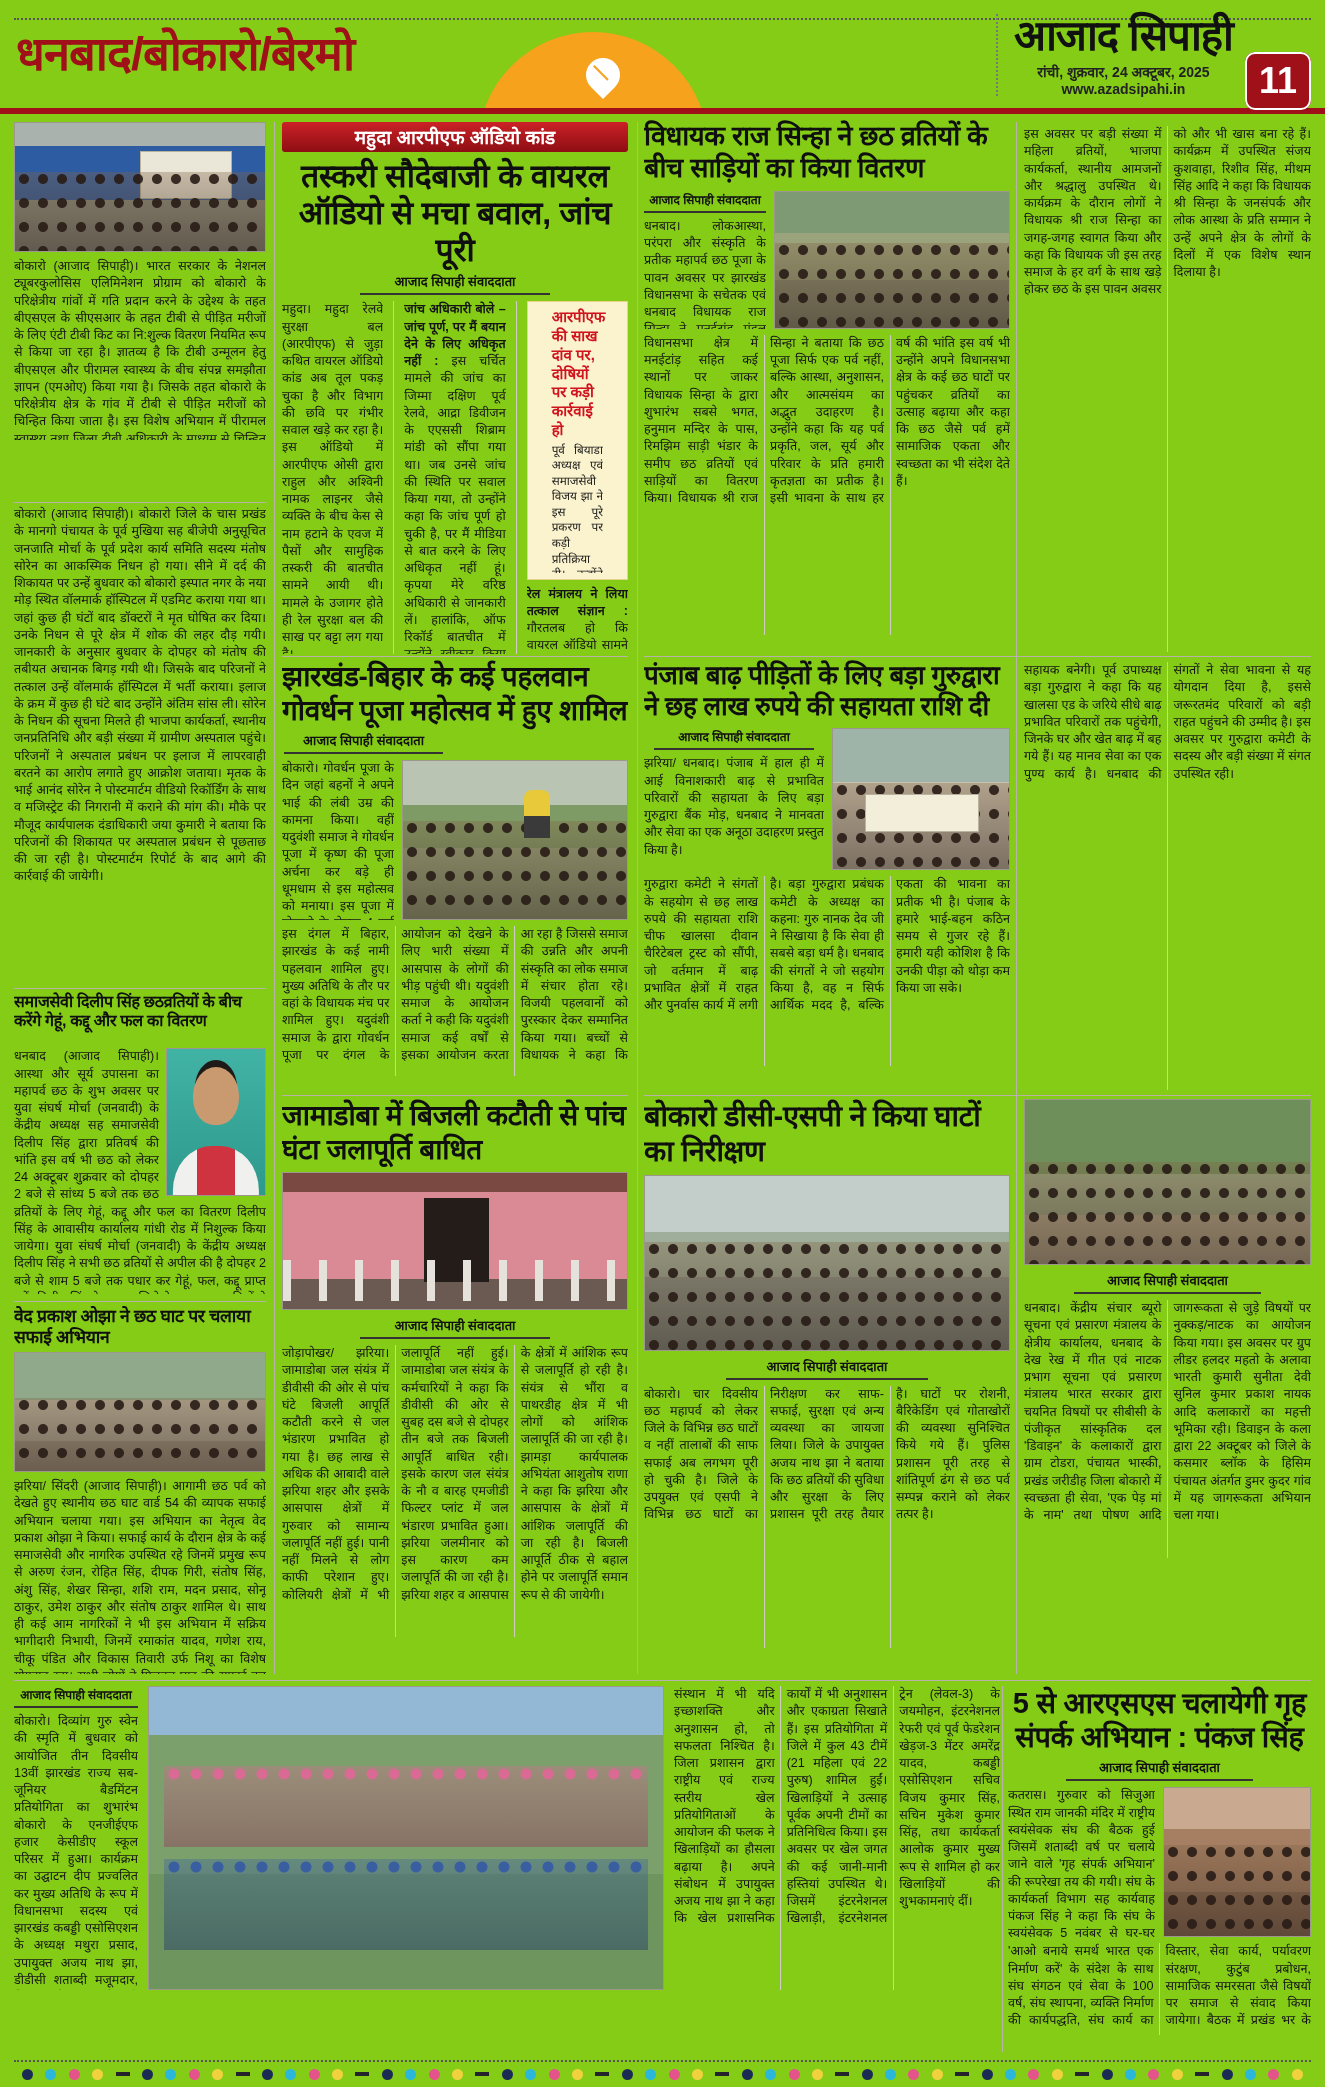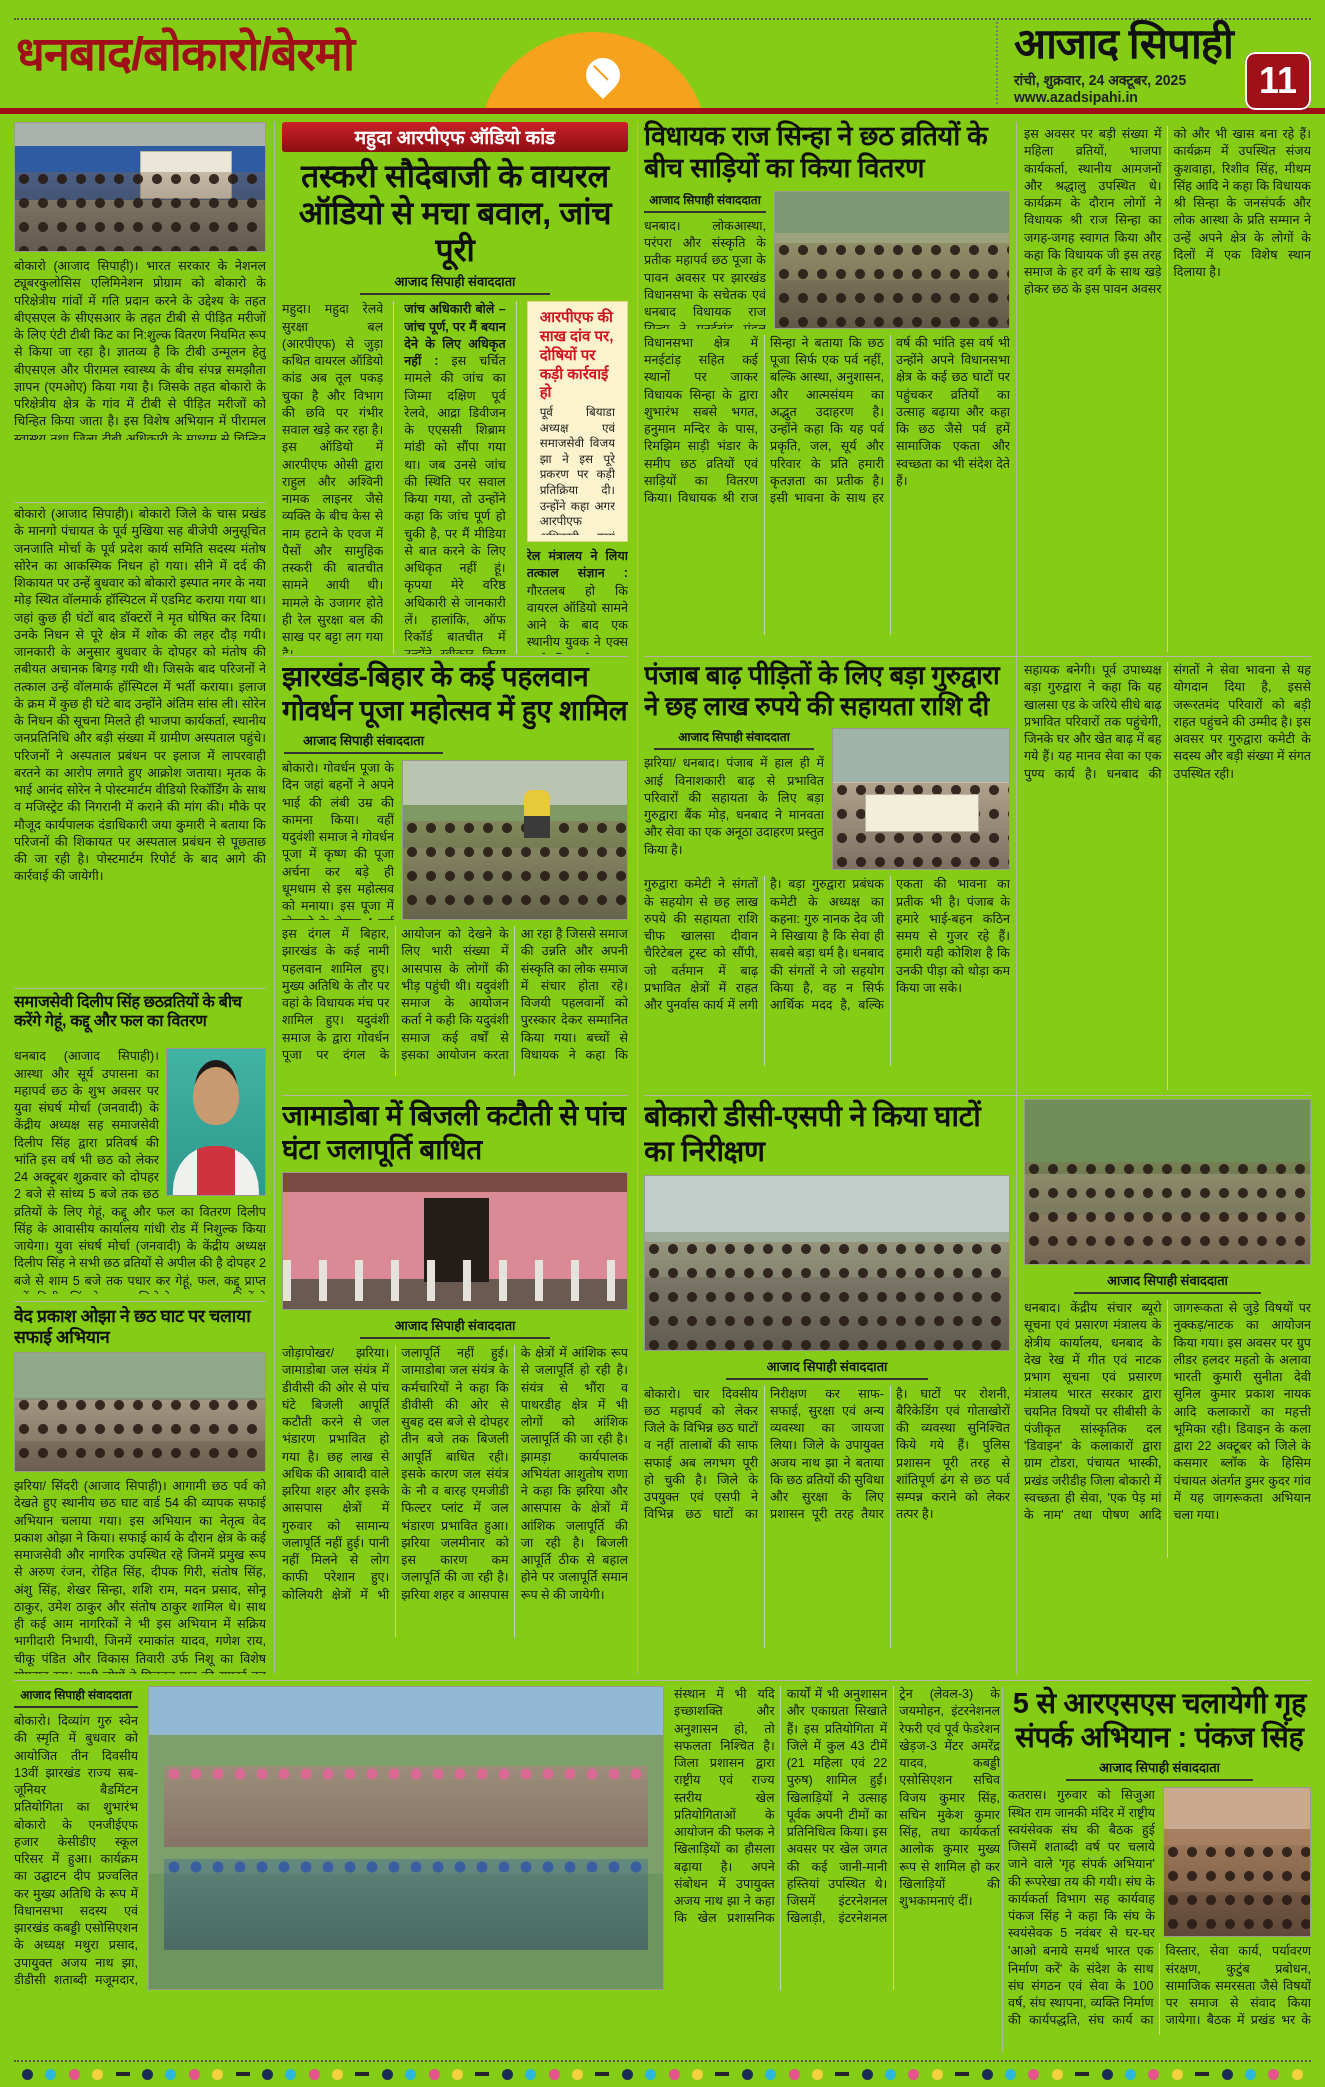--- a/index.html
+++ b/index.html
@@ -11,21 +11,21 @@
   
   .top-dotted { position:absolute; left:14px; right:14px; top:18px; border-top:2px dotted #555; }
   .masthead { position:absolute; left:16px; top:30px; font-size:47px; font-weight:800;
               color:#a01018; letter-spacing:-1px; line-height:1; }
   .masthead-underline { position:absolute; left:0; right:0; top:108px; height:6px; background:#a01018; z-index:3; }
   .nib-wrap { position:absolute; left:468px; top:26px; width:250px; height:83px; overflow:hidden; z-index:1; }
   .nib-circle { position:absolute; left:10px; top:6px; width:230px; height:230px; border-radius:50%; background:#f6a21d; }
   .nib { position:absolute; left:108px; top:26px; width:34px; height:34px; background:#fff;
          border-radius:50% 50% 50% 0; transform:rotate(-45deg); }
   .nib i { position:absolute; left:16px; top:4px; width:2px; height:20px; background:#f6a21d; }
-  .hdr-right { position:absolute; right:92px; top:22px; text-align:left; border-left:2px dotted #777;
+  .hdr-right { position:absolute; right:92px; top:14px; text-align:center; border-left:2px dotted #777;
                padding-left:16px; height:82px; }
   .paper-name { font-size:42px; font-weight:800; color:#111; line-height:1.05; letter-spacing:-1px; }
   .dateline { font-size:14px; font-weight:700; color:#222; margin-top:4px; }
   .website  { font-size:14px; font-weight:700; color:#222; }
   .pagenum { position:absolute; right:14px; top:52px; width:66px; height:58px; background:#a01018;
              border-radius:10px; color:#fff; font-size:36px; font-weight:800; display:flex;
              align-items:center; justify-content:center; box-shadow:inset 0 0 0 2px #fff, inset 0 0 0 4px #a01018; z-index:4; }
 
   
   .vr { position:absolute; width:0; border-left:1px solid #b7b2aa; }
@@ -39,21 +39,21 @@
   .body { font-size:12.6px; line-height:1.37; text-align:justify; color:#151515; }
   .body b { font-weight:800; }
   .cc2 { column-count:2; column-gap:12px; column-rule:1px solid #cfccc4; }
   .cc3 { column-count:3; column-gap:12px; column-rule:1px solid #cfccc4; }
   .cols { display:flex; gap:10px; }
   .cols .c { flex:1; overflow:hidden; }
   .cols .c + .c { border-left:1px solid #cfccc4; padding-left:10px; }
   .kicker { height:30px; background:linear-gradient(180deg,#cb2127,#8e0e13); color:#fff;
             font-size:19px; font-weight:800; display:flex; align-items:center; justify-content:center;
             border-radius:3px; }
-  .hlbox { background:#fbf3cd; border:1px solid #e3d489; padding:6px 12px; margin-bottom:6px; }
+  .hlbox { background:#fbf3cd; border:1px solid #e3d489; padding:6px 24px; margin-bottom:6px; }
   .hlbox-title { color:#cf1420; font-weight:800; font-size:15px; line-height:1.25; margin-bottom:3px; }
   .hlbox-text { font-size:11.8px; line-height:1.32; text-align:justify; }
 
   
   .ph { position:relative; overflow:hidden; border:1px solid #9c988e; background:#c9c6ba; }
   .heads::after { content:""; position:absolute; left:0; right:0; bottom:0; height:62%;
      background-image:radial-gradient(circle at 9px 7px, rgba(40,28,22,.9) 4.5px, transparent 5.5px),
        linear-gradient(180deg, rgba(130,100,70,.35), rgba(60,45,35,.55));
      background-size:19px 24px,100% 100%; }
   .ph-van { background:linear-gradient(180deg,#a9b2ac 0 18%,#2e5ca2 18% 60%,#8f9183 60%); }

